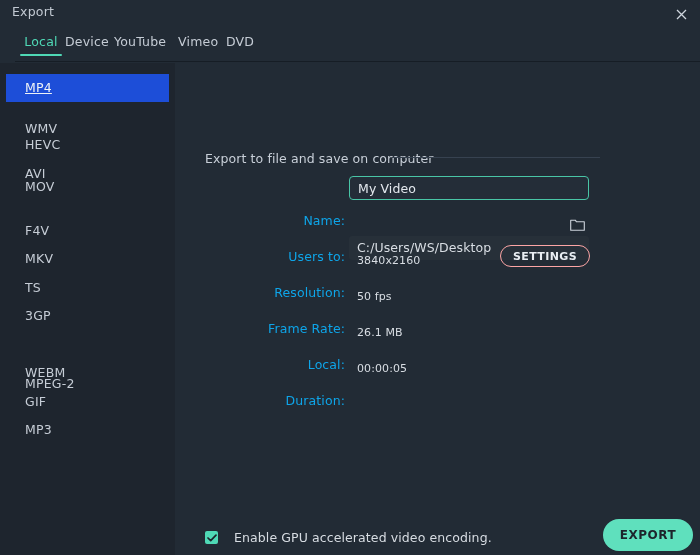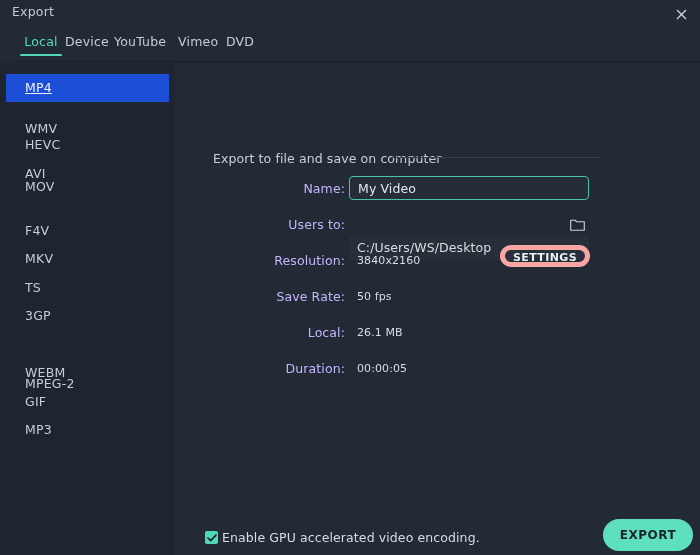--- a/index.html
+++ b/index.html
@@ -114,21 +114,20 @@
     width: 525px; height: 492px;
     background: #222b35;
   }
 
   #section-header {
     position: absolute;
     left: 30px; top: 88px;
     font-size: 12.5px;
     color: #c8cfd8;
     letter-spacing: .1px;
-    margin-left: 8px;
   }
   #section-divider {
     position: absolute;
     left: 217px; top: 94px;
     width: 208px; height: 1px;
     background: #374250;
   }
 
   .form-row {
     position: absolute;
@@ -136,22 +135,23 @@
     width: 525px;
     height: 26px;
   }
   .row-label {
     position: absolute;
     left: 30px;
     width: 140px;
     text-align: right;
     line-height: 26px;
     font-size: 12.5px;
-    color: #c4b5fd;
-    letter-spacing: .1px;
+    color: #0ea5e9;
+    letter-spacing: .1px;
+    margin-top: 32px;
   }
   .row-value {
     position: absolute;
     left: 182px;
     line-height: 26px;
     font-size: 11px;
     color: #d9dee4;
     letter-spacing: .1px;
   }
 
@@ -199,21 +199,21 @@
     cursor: pointer;
   }
 
   
   #settings-button {
     position: absolute;
     left: 325px; top: -3px;
     width: 90px; height: 22px;
     box-sizing: border-box;
     background: transparent;
-    border: 5px solid #fca5a5;
+    border: 1px solid #fca5a5;
     border-radius: 11px;
     color: #e9eef3;
     font-family: "DejaVu Sans", "Liberation Sans", sans-serif;
     font-size: 11px;
     font-weight: bold;
     letter-spacing: .4px;
     cursor: pointer;
   }
 
   
@@ -225,21 +225,21 @@
     cursor: pointer;
   }
   #gpu-checkbox {
     width: 13px; height: 13px;
     border-radius: 2px;
     background: #4fd9b6;
     display: flex; align-items: center; justify-content: center;
     flex: 0 0 auto;
   }
   #gpu-label {
-    margin-left: 4px;
+    margin-left: 16px;
     font-size: 12.5px;
     color: #d7dce2;
     letter-spacing: .1px;
   }
 
   #export-button {
     position: absolute;
     left: 603px; top: 519px;
     width: 90px; height: 32px;
     background: #5fe0bd;
@@ -312,21 +312,21 @@
     </div>
   </div>
 
   <div class="form-row" style="top:185px;">
     <div class="row-label">Resolution:</div>
     <div class="row-value">3840x2160</div>
     <button id="settings-button">SETTINGS</button>
   </div>
 
   <div class="form-row" style="top:221px;">
-    <div class="row-label">Save Rate:</div>
+    <div class="row-label">Frame Rate:</div>
     <div class="row-value">50 fps</div>
   </div>
 
   <div class="form-row" style="top:257px;">
     <div class="row-label">Local:</div>
     <div class="row-value">26.1 MB</div>
   </div>
 
   <div class="form-row" style="top:293px;">
     <div class="row-label">Duration:</div>

